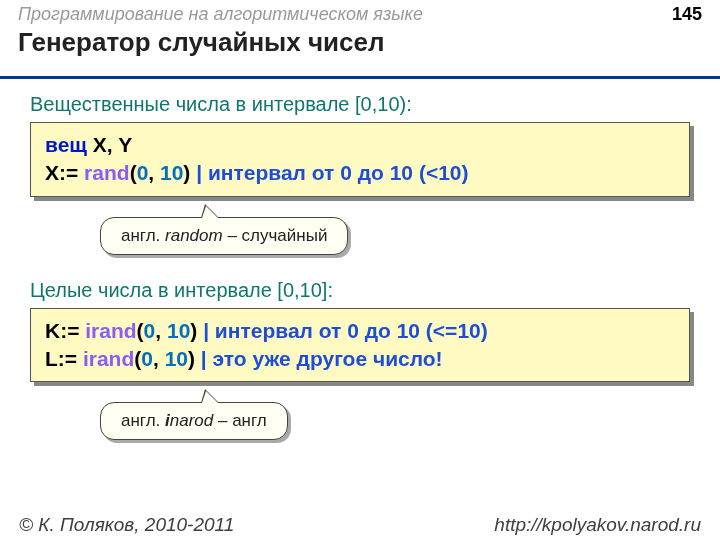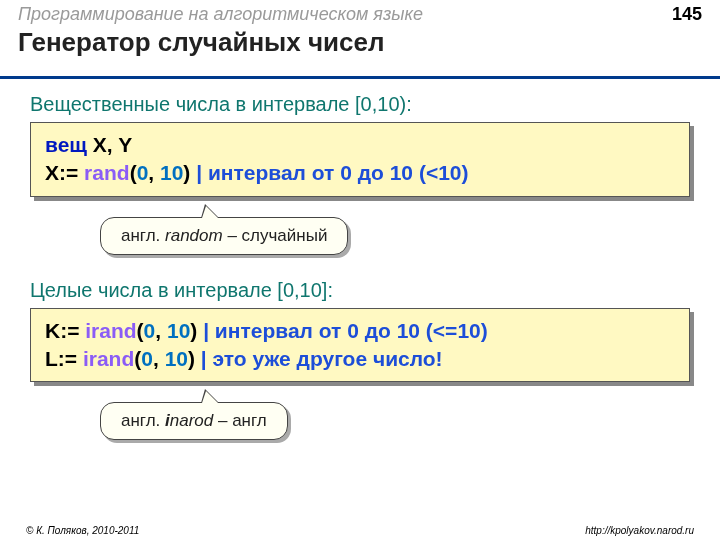--- a/index.html
+++ b/index.html
@@ -69,22 +69,22 @@
     top: -12px; left: 101px;
     width: 0; height: 0;
     border-left: 4px solid transparent;
     border-right: 12px solid transparent;
     border-bottom: 12px solid #fffff3;
   }
   .it { font-style: italic; }
   .footer {
     position: absolute; bottom: 4px; left: 0; right: 0;
     display: flex; justify-content: space-between;
-    font-size: 10px; color: #000000;
-    padding: 0 26px;
+    font-size: 19px; color: #404040;
+    padding: 0 19px;
     font-style: italic;
   }
 </style>
 </head>
 <body>
 
 
 
 <div class="header-bar">
   <span>Программирование на алгоритмическом языке</span>

